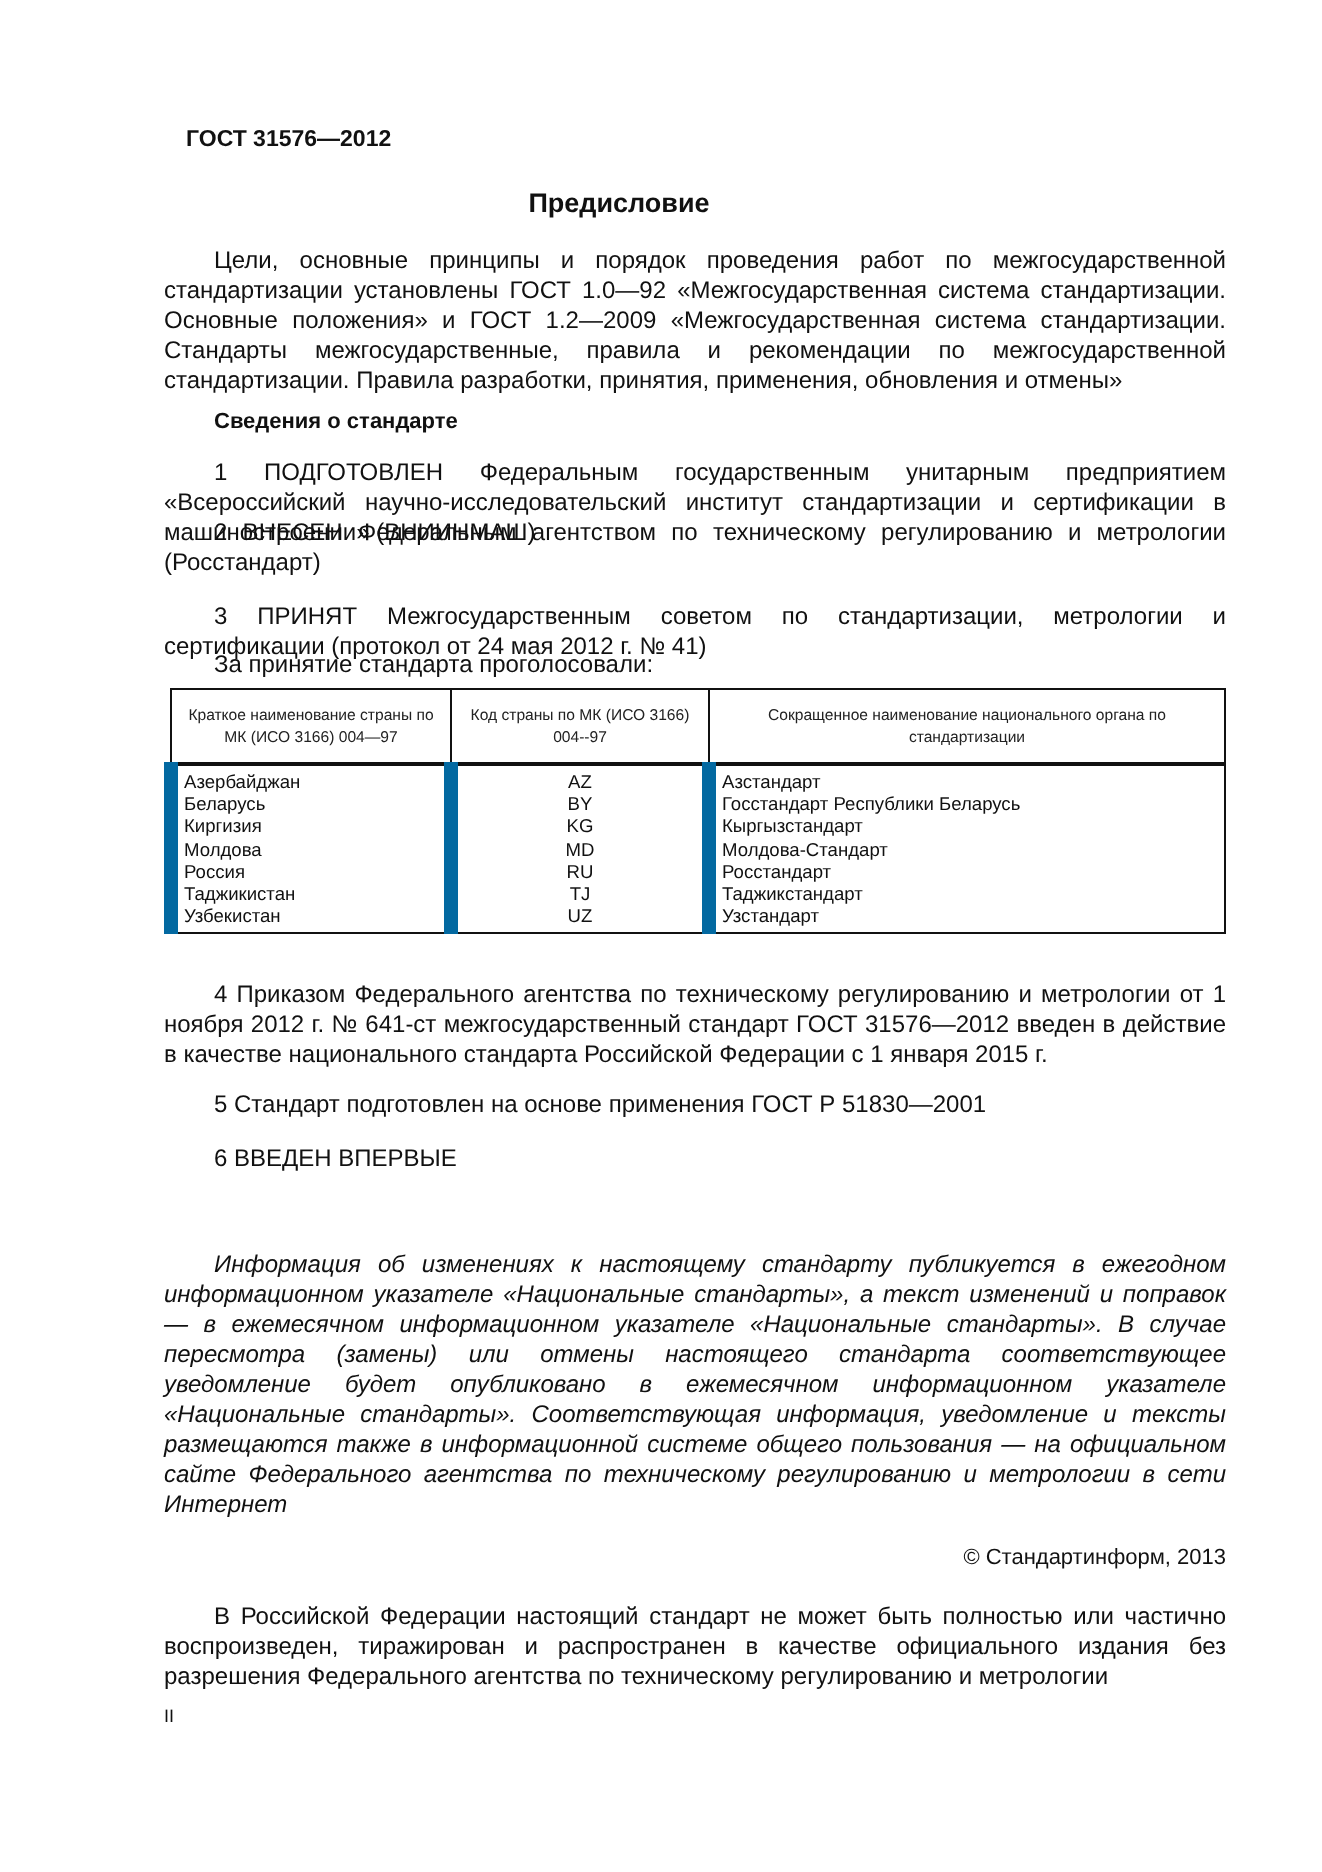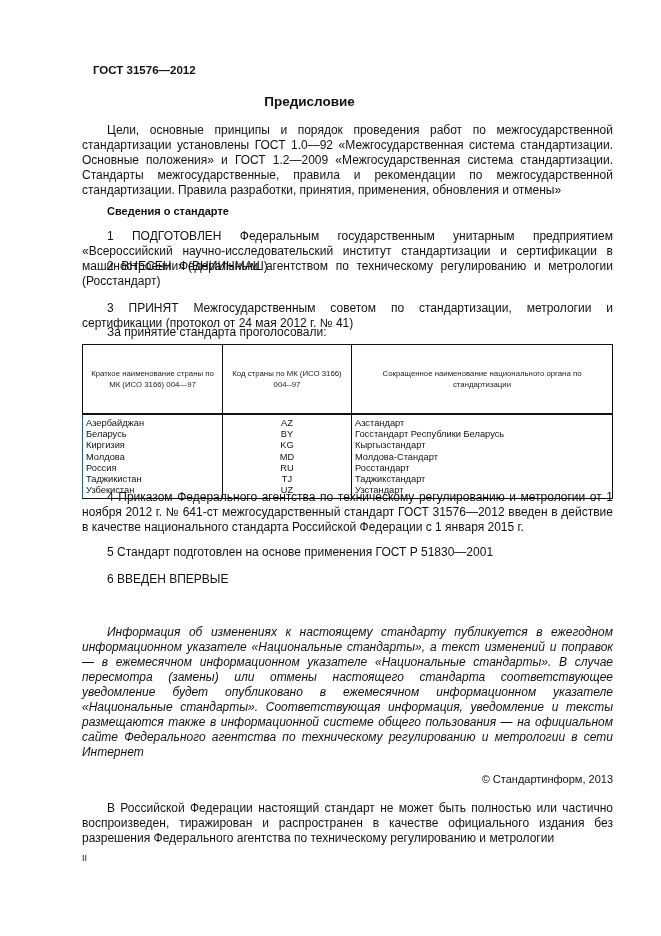--- a/index.html
+++ b/index.html
@@ -10,22 +10,22 @@
            font-size: 13.5px; font-weight: bold; }
   .para { position: absolute; left: 82px; width: 531px; font-size: 12px; line-height: 15px;
           text-align: justify; text-align-last: left; }
   .para .ind { display: inline-block; width: 25px; }
   .sub { position: absolute; left: 107px; font-size: 11px; font-weight: bold; top: 205px; }
   .ital { font-style: italic; }
   table.vote { position: absolute; left: 82px; top: 344px; width: 531px;
                border-collapse: collapse; font-size: 9.5px; }
   table.vote th { font-weight: normal; font-size: 7.8px; line-height: 11px; color: #222;
                   text-align: center; border: 1px solid #111; border-bottom: 2px solid #111;
-                  height: 36px; padding: 16px 4px; }
-  table.vote td { border-left: 1px solid #0369a1; border-right: 1px solid #111;
+                  height: 36px; padding: 0 4px; }
+  table.vote td { border-left: 7px solid #0369a1; border-right: 1px solid #111;
                   padding: 0 3px; line-height: 11.2px; height: 11.2px; font-size: 9.3px; }
   table.vote tr.first td { padding-top: 3px; }
   table.vote tr.last td { border-bottom: 1px solid #111; padding-bottom: 2px; }
   td.code { text-align: center; }
   .copy { position: absolute; right: 48px; top: 773px; font-size: 11px; }
   .pnum { position: absolute; left: 82px; top: 853px; font-size: 9px; }
 </style>
 </head>
 <body>
 

